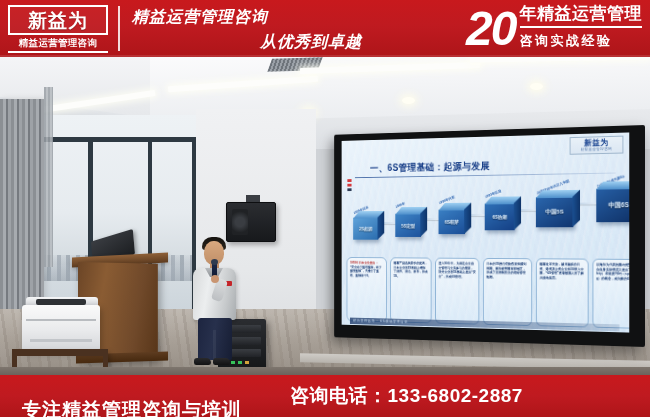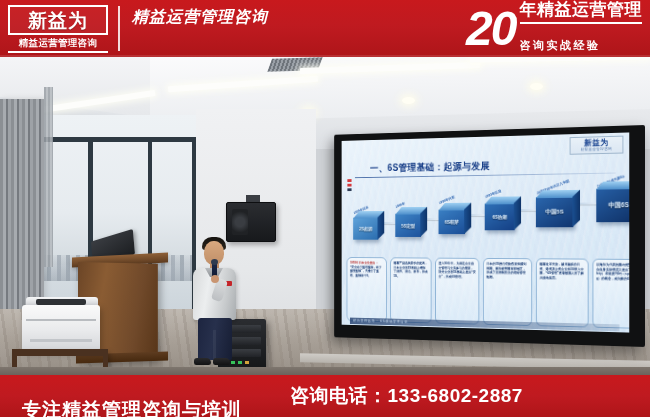--- a/index.html
+++ b/index.html
@@ -54,22 +54,22 @@
   .years .num{
     color:#ffffff; font-size:48px; font-weight:bold; font-style:italic;
     line-height:50px; letter-spacing:-2px; padding-right:4px;
   }
   .years .txt{ color:#ffffff;font-family:Liberation Mono, monospace; }
   .years .txt .r1{
     display:block; font-size:17px; font-weight:bold; letter-spacing:.5px;
     border-bottom:2px solid #ffffff; padding-bottom:1px; line-height:20px;
   }
   .years .txt .r2{
-    display:block; font-size:11px; font-weight:bold; letter-spacing:2.5px;
-    padding-top:12px; line-height:20px;
+    display:block; font-size:13px; font-weight:bold; letter-spacing:2.5px;
+    padding-top:4px; line-height:20px;
   }
 
   
   .photo{
     position:absolute; left:0; top:57px; width:650px; height:318px;
     overflow:hidden; background:#cfd2d6;
   }
   
   .ceiling{
     position:absolute; left:0; top:0; width:650px; height:92px;
@@ -446,20 +446,21 @@
 
     <div class="logo-box">
       <div class="logo-main">新益为</div>
       <div class="logo-sub">精益运营管理咨询</div>
     </div>
 
     <div class="divider-v"></div>
 
     <div class="slogan">
       <span class="l1">精益运营管理咨询</span>
+      <span class="l2">从优秀到卓越</span>
     </div>
 
     <div class="years">
       <div class="num">20</div>
       <div class="txt">
         <span class="r1">年精益运营管理</span>
         <span class="r2">咨询实战经验</span>
       </div>
     </div>
   </div>

